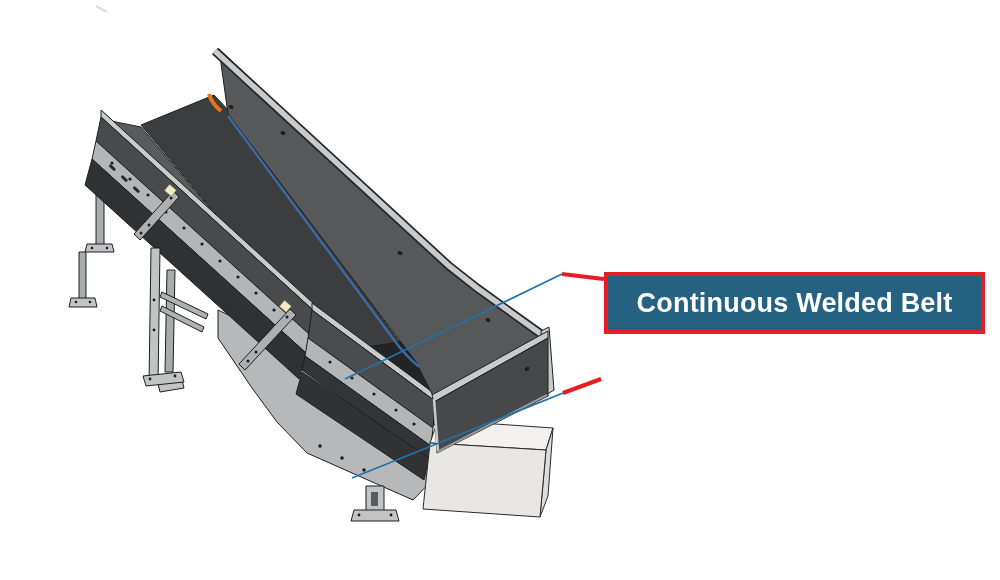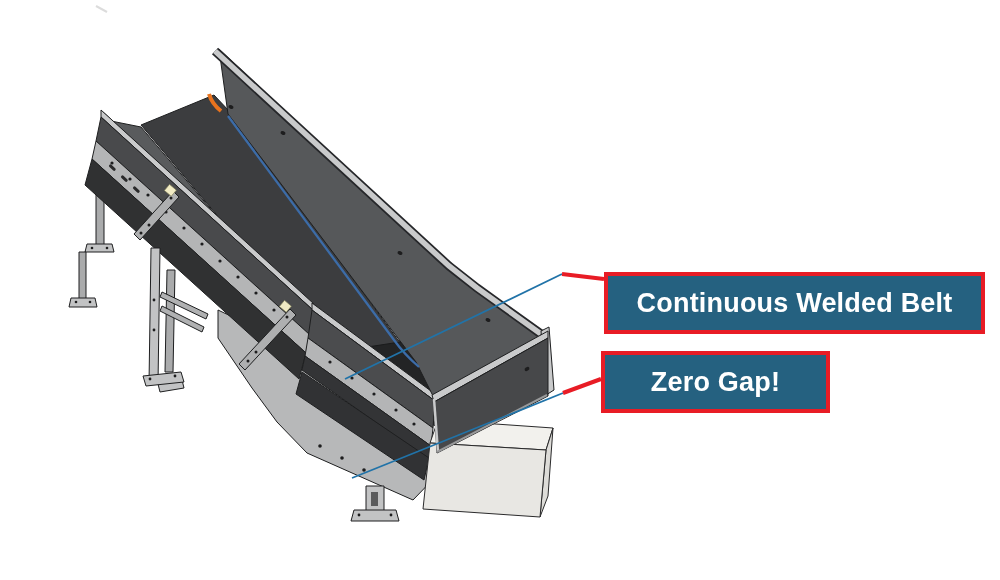--- a/index.html
+++ b/index.html
@@ -148,17 +148,14 @@
 
   <line x1="562" y1="274" x2="345" y2="379" stroke="#2173a8" stroke-width="1.8"></line>
   <line x1="563" y1="393" x2="352" y2="478" stroke="#2173a8" stroke-width="1.8"></line>
   <line x1="604" y1="279" x2="562" y2="274" stroke="#e81c25" stroke-width="4"></line>
   <line x1="601" y1="379" x2="563" y2="393" stroke="#e81c25" stroke-width="4"></line>
 </svg>
 
 <div class="callout" id="callout-cwb">
   <span>Continuous Welded Belt</span>
 </div>
-<div class="callout" id="callout-zg">
-  <span>Zero Gap!</span>
-</div>
 
 </div>
 
 </body></html>

